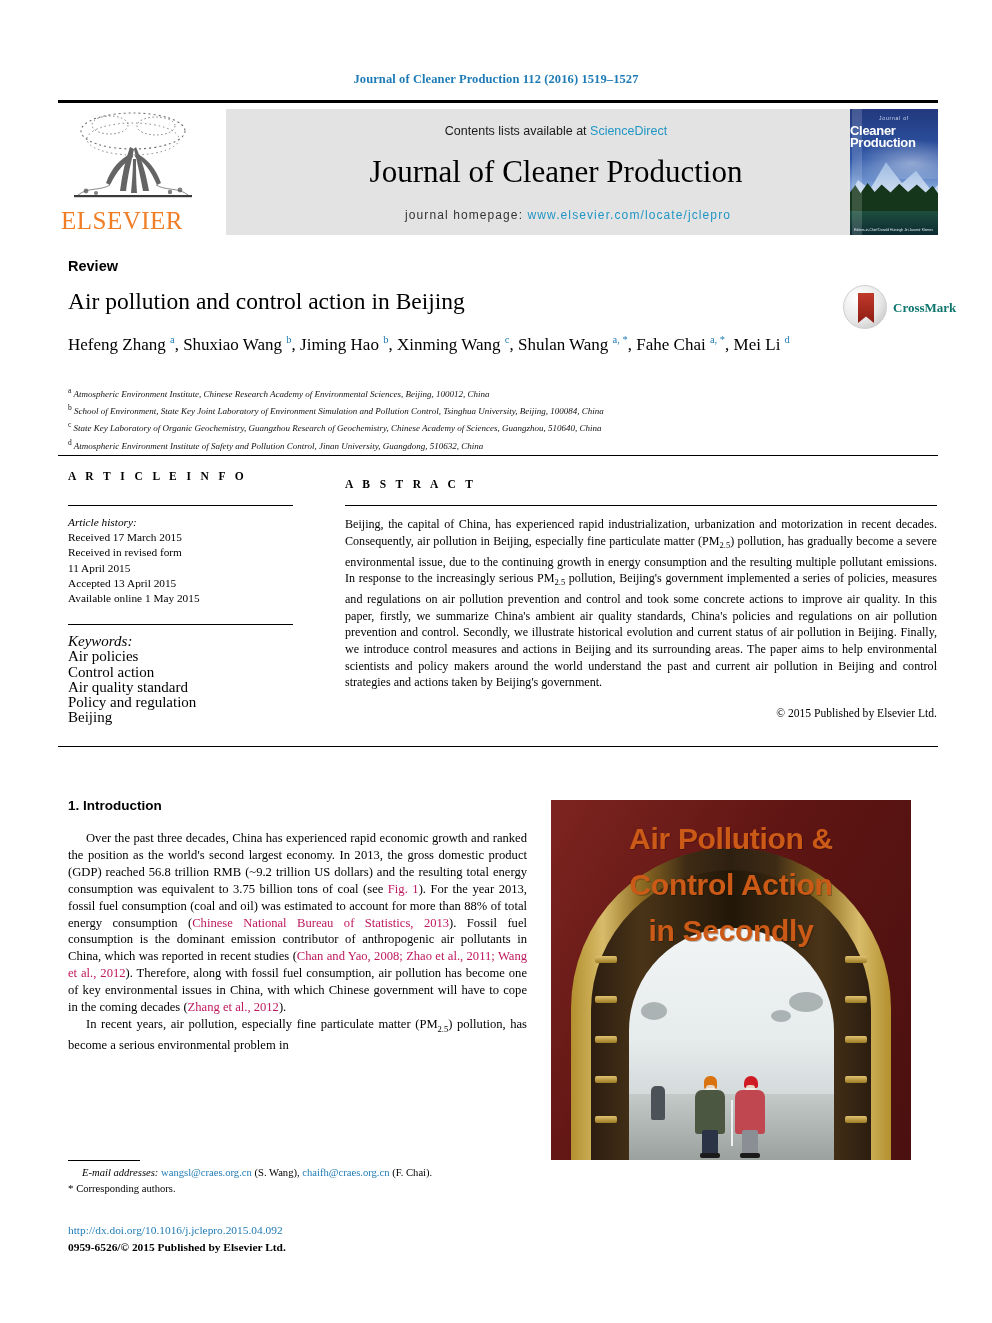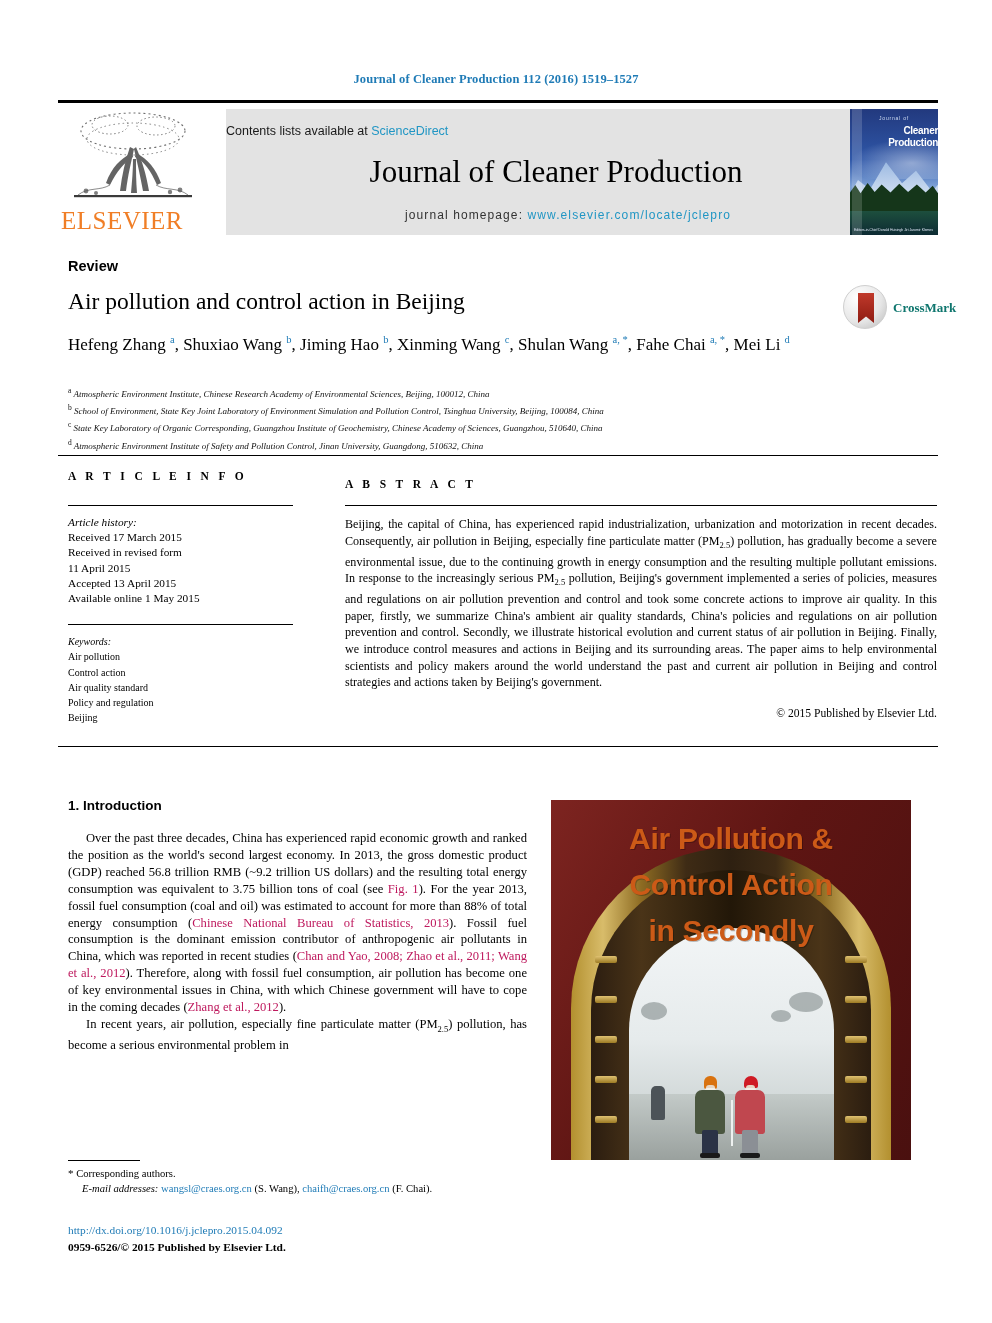--- a/index.html
+++ b/index.html
@@ -38,21 +38,21 @@
     font-family: "Liberation Serif", serif;
     font-size: 25px; font-weight: normal;
     color: #F07E26; letter-spacing: .5px;
   }
   .grey-band {
     position: absolute; left: 168px; top: 6px; width: 660px; height: 126px;
     background: #e3e3e3;
   }
   .contents-line {
     position: absolute; top: 15px; left: 0; width: 100%;
-    text-align: left; font-family: "Liberation Sans", sans-serif; font-size: 12.5px;
+    text-align: center; font-family: "Liberation Sans", sans-serif; font-size: 12.5px;
     color: #1a1a1a;
   }
   .contents-line .sd { color: #2196c4; }
   .journal-name {
     position: absolute; top: 45px; left: 0; width: 100%;
     text-align: center;
     font-family: "Liberation Serif", serif;
     font-size: 31px; color: #000; font-weight: normal;
   }
   .homepage-line {
@@ -62,23 +62,23 @@
   }
   .homepage-line .url { color: #2196c4; }
 
   
   .cover {
     position: absolute; right: 0; top: 6px; width: 88px; height: 126px;
     background: linear-gradient(#22397e, #2f57a8 40%, #7fa3d8 62%, #2c4f2a 92%);
     overflow: hidden;
   }
   .cover-title {
-    position: absolute; top: 16px; left: 0; width: 100%; text-align: right;
+    position: absolute; top: 16px; left: 0; width: 100%; text-align: left;
     font-family: "Liberation Sans", sans-serif; font-weight: bold;
-    font-size: 10px; line-height: 12px; color: #fff;
+    font-size: 13px; line-height: 12px; color: #fff;
     letter-spacing: -0.3px; z-index: 4;
   }
   .cover-jof {
     position: absolute; top: 6px; left: 0; width: 100%; text-align: center;
     font-family: "Liberation Sans", sans-serif; font-size: 5px; color: #cfdcf2;
     letter-spacing: .8px; z-index: 4;
   }
   .cover-mtn {
     position: absolute; top: 44px; left: -6px; width: 100px; height: 52px;
     background: linear-gradient(#8fb0dd, #dfe9f7);
@@ -164,21 +164,21 @@
   .h-abstract {
     position: absolute; left: 345px; top: 470px;
     font-family: "Liberation Serif", serif; font-size: 11.5px; font-weight: bold;
     letter-spacing: 3.4px;
     margin-top: 8px;
   }
   .info-col { position: absolute; left: 68px; top: 505px; width: 225px; }
   .info-rule { border-top: 1px solid #000; }
   .hist-block { font-family: "Liberation Serif", serif; font-size: 11.3px; line-height: 15.2px; padding-top: 9px; }
   .hist-block .lbl { font-style: italic; }
-  .kw-block { font-family: "Liberation Serif", serif; font-size: 10px; line-height: 15.2px; padding-top: 9px; }
+  .kw-block { font-family: "Liberation Serif", serif; font-size: 15px; line-height: 15.2px; padding-top: 9px; }
   .kw-block .lbl { font-style: italic; }
   .kw-gap { height: 18px; }
 
   .abstract-col {
     position: absolute; left: 345px; top: 505px; width: 592px;
   }
   .abstract-text {
     font-family: "Liberation Serif", serif; font-size: 12.1px;
     line-height: 16.6px; text-align: justify; color: #000;
     padding-top: 10px;
@@ -367,21 +367,21 @@
   </div>
 </div>
 
 <div class="article-type">Review</div>
 <div class="title">Air pollution and control action in Beijing</div>
 <div class="authors">Hefeng Zhang <sup>a</sup>, Shuxiao Wang <sup>b</sup>, Jiming Hao <sup>b</sup>, Xinming Wang <sup>c</sup>, Shulan Wang <sup>a,&nbsp;*</sup>, Fahe Chai <sup>a,&nbsp;*</sup>, Mei Li <sup>d</sup></div>
 
 <div class="affils">
   <div><sup>a</sup> <span>Atmospheric Environment Institute, Chinese Research Academy of Environmental Sciences, Beijing, 100012, China</span></div>
   <div><sup>b</sup> <span>School of Environment, State Key Joint Laboratory of Environment Simulation and Pollution Control, Tsinghua University, Beijing, 100084, China</span></div>
-  <div><sup>c</sup> <span>State Key Laboratory of Organic Corresponding, Guangzhou Institute of Geochemistry, Chinese Academy of Sciences, Guangzhou, 510640, China</span></div>
+  <div><sup>c</sup> <span>State Key Laboratory of Organic Geochemistry, Guangzhou Research of Geochemistry, Chinese Academy of Sciences, Guangzhou, 510640, China</span></div>
   <div><sup>d</sup> <span>Atmospheric Environment Institute of Safety and Pollution Control, Jinan University, Guangdong, 510632, China</span></div>
 </div>
 
 <div class="crossmark">
   <div class="cm-circle">
     <div class="cm-ribbon"></div>
   </div>
   <div class="cm-text">CrossMark</div>
 </div>
 
@@ -396,21 +396,21 @@
     <div>Received 17 March 2015</div>
     <div>Received in revised form</div>
     <div>11 April 2015</div>
     <div>Accepted 13 April 2015</div>
     <div>Available online 1 May 2015</div>
   </div>
   <div class="kw-gap"></div>
   <div class="info-rule"></div>
   <div class="kw-block">
     <div class="lbl">Keywords:</div>
-    <div>Air pollution</div>
+    <div>Air policies</div>
     <div>Control action</div>
     <div>Air quality standard</div>
     <div>Policy and regulation</div>
     <div>Beijing</div>
   </div>
 </div>
 
 <div class="abstract-col">
   <div class="info-rule"></div>
   <div class="abstract-text">Beijing, the capital of China, has experienced rapid industrialization, urbanization and motorization in recent decades. Consequently, air pollution in Beijing, especially fine particulate matter (PM<span class="sub">2.5</span>) pollution, has gradually become a severe environmental issue, due to the continuing growth in energy consumption and the resulting multiple pollutant emissions. In response to the increasingly serious PM<span class="sub">2.5</span> pollution, Beijing's government implemented a series of policies, measures and regulations on air pollution prevention and control and took some concrete actions to improve air quality. In this paper, firstly, we summarize China's ambient air quality standards, China's policies and regulations on air pollution prevention and control. Secondly, we illustrate historical evolution and current status of air pollution in Beijing. Finally, we introduce control measures and actions in Beijing and its surrounding areas. The paper aims to help environmental scientists and policy makers around the world understand the past and current air pollution in Beijing and control strategies and actions taken by Beijing's government.</div>
@@ -476,26 +476,26 @@
 
   <div class="ga-title">
     <span>Air Pollution &amp;</span><br>
     <span>Control Action</span><br>
     <span>in Secondly</span>
   </div>
 </div>
 
 <div class="fn-rule"></div>
 <div class="footnote">
-  <div>
-    <span class="star">*</span>
-    <span>Corresponding authors.</span>
-  </div>
   <div style="padding-left:14px">
     <span class="ital">E-mail addresses:</span>
     <span class="mail">wangsl@craes.org.cn</span>
     <span>(S. Wang)</span>,
     <span class="mail">chaifh@craes.org.cn</span>
     <span>(F. Chai)</span>.
   </div>
+  <div>
+    <span class="star">*</span>
+    <span>Corresponding authors.</span>
+  </div>
 </div>
 <div class="doi">http://dx.doi.org/10.1016/j.jclepro.2015.04.092</div>
 <div class="issn">0959-6526/© 2015 Published by Elsevier Ltd.</div>
 
 </body></html>

